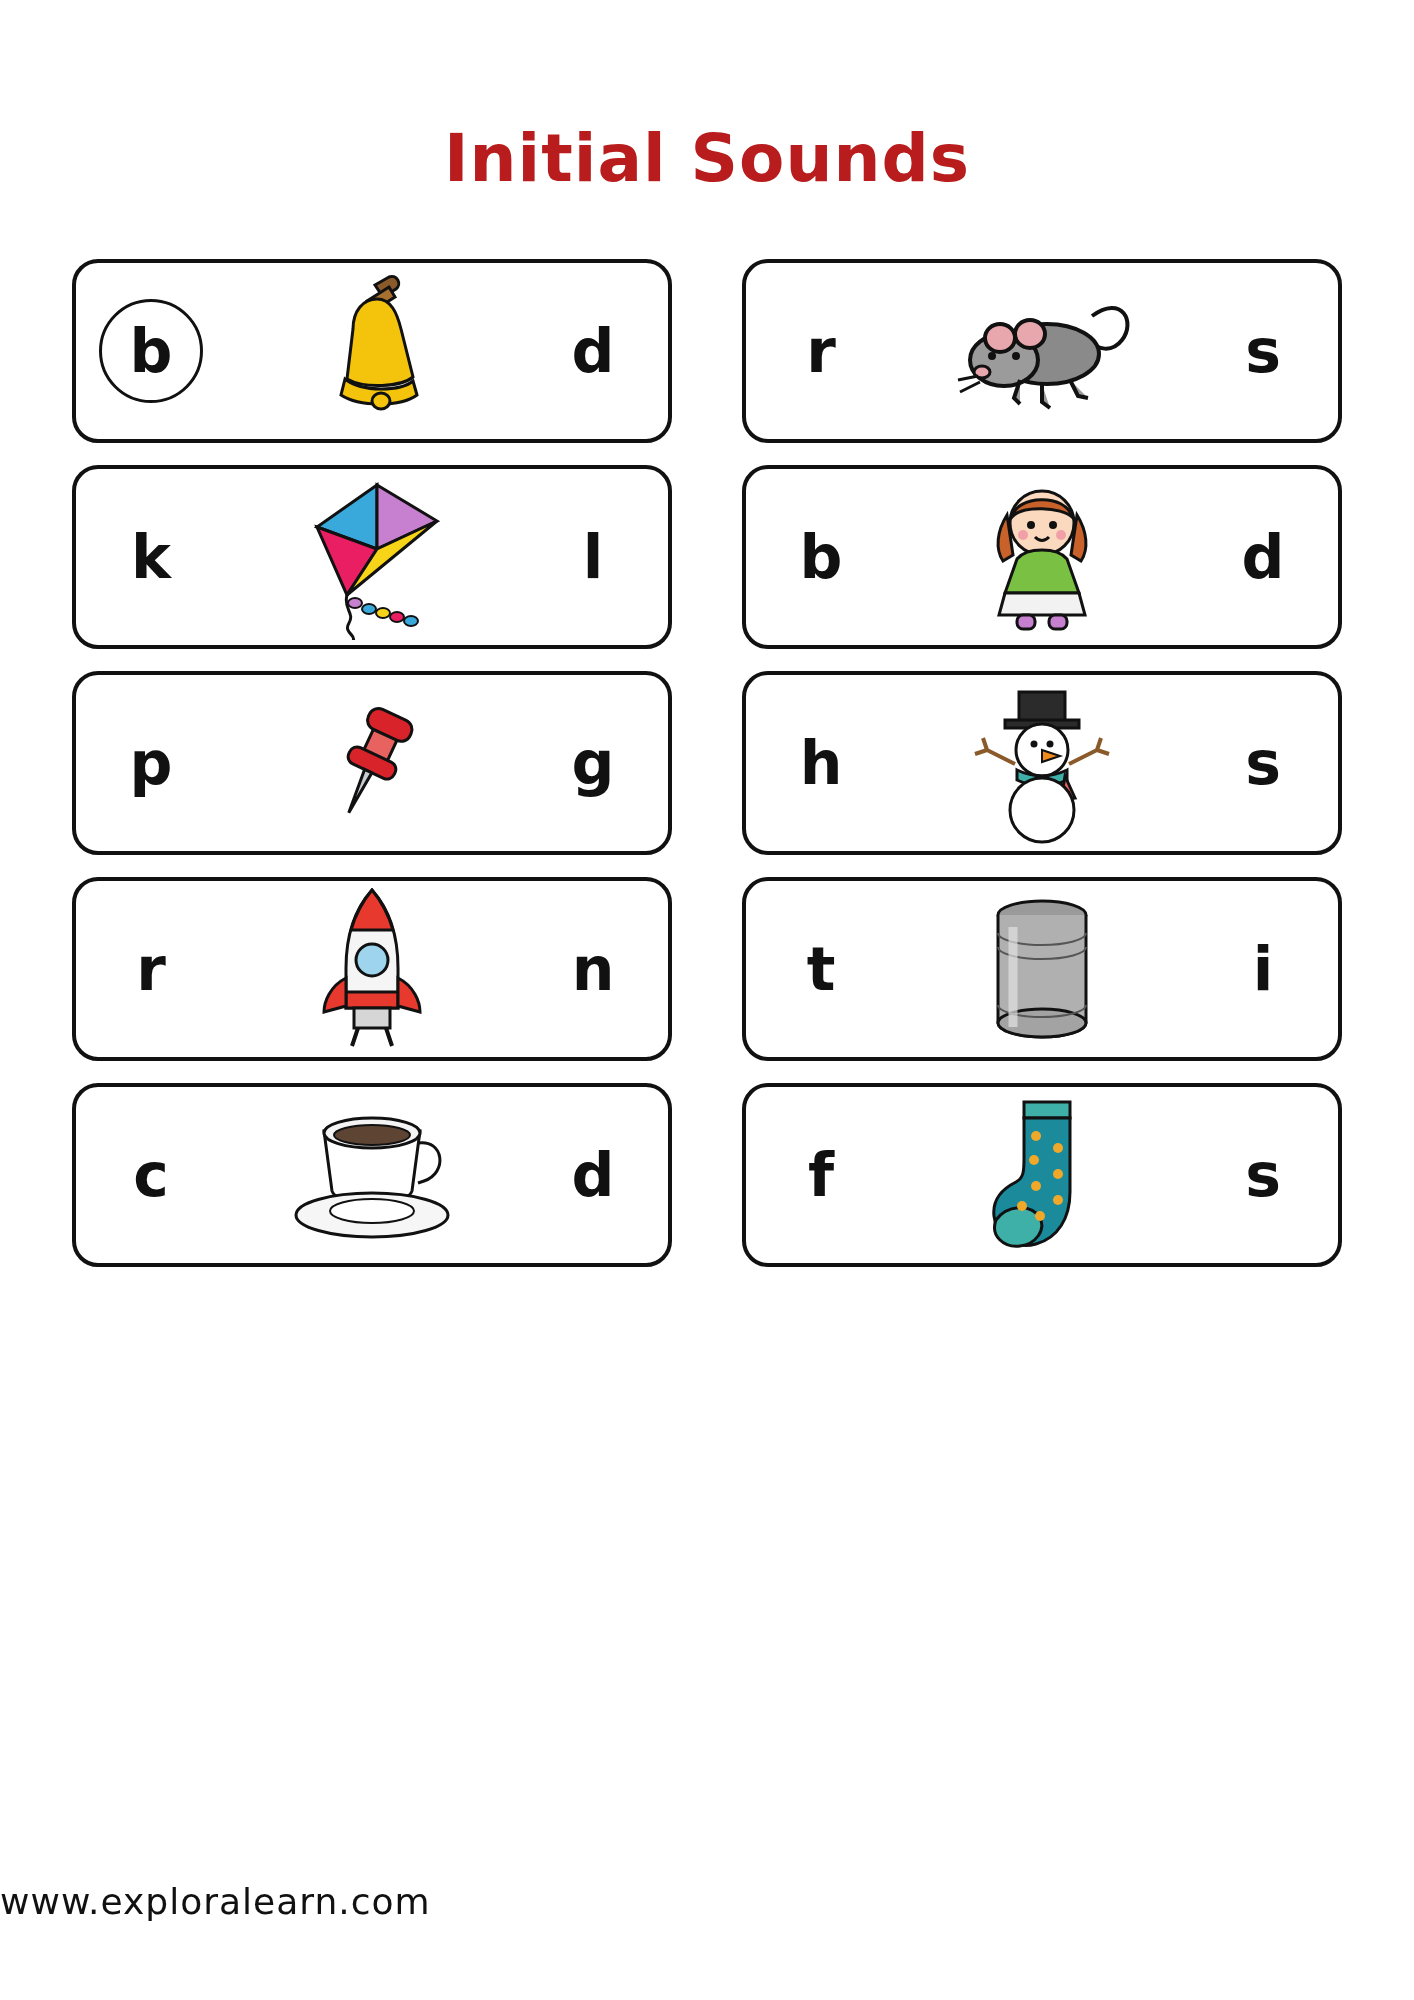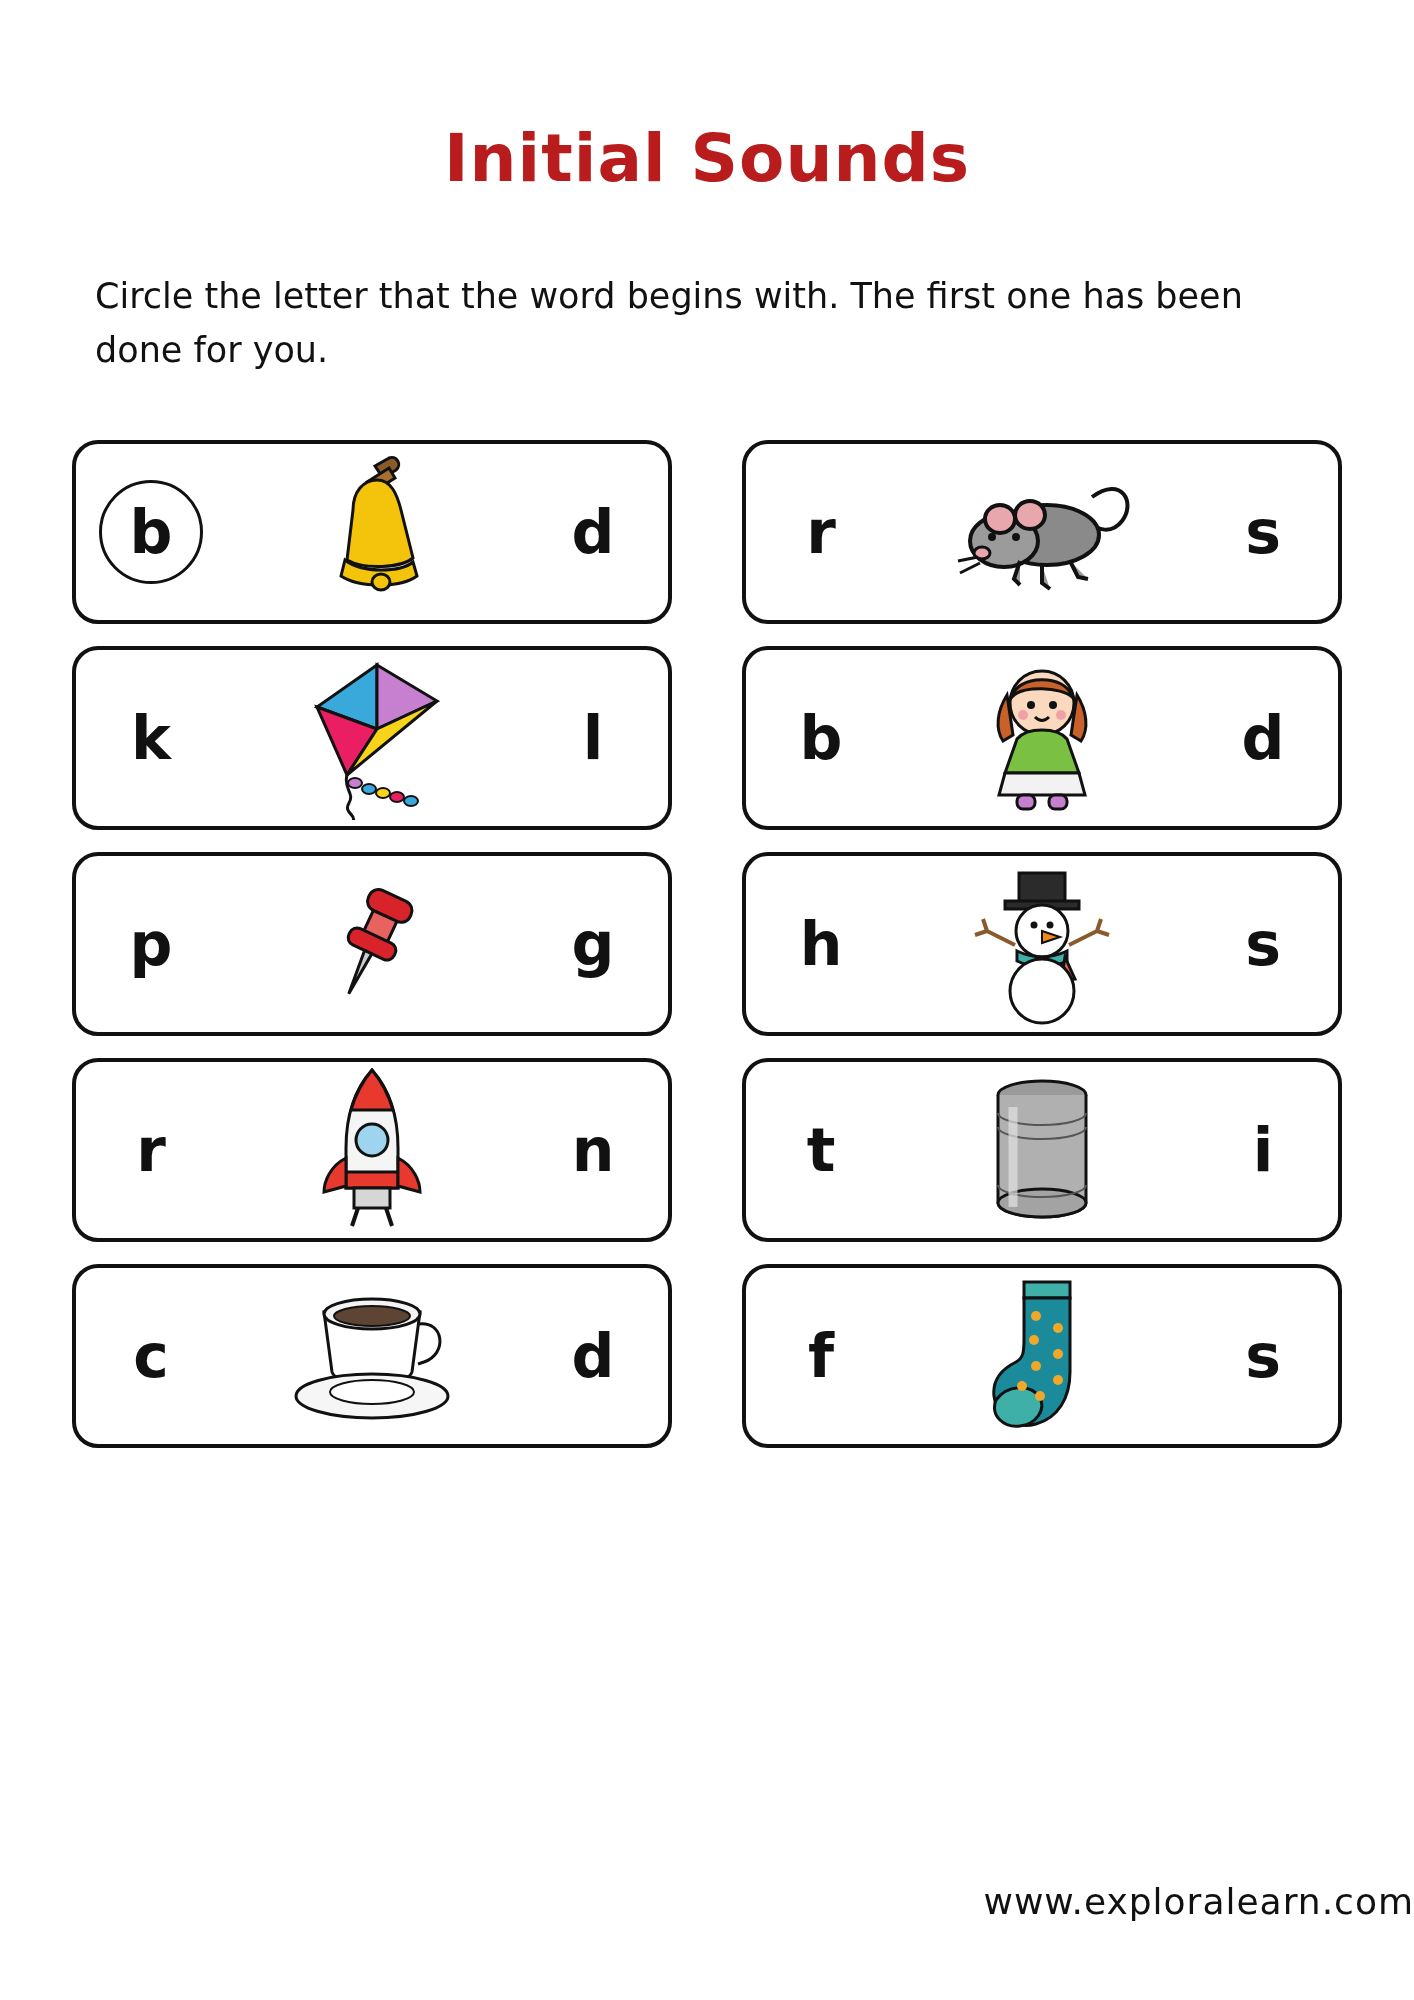--- a/index.html
+++ b/index.html
@@ -91,35 +91,34 @@
     height: 100%;
   }
   .art svg {
     display: block;
   }
   .footer {
     position: absolute;
     left: 0;
     right: 0;
     bottom: 78px;
-    text-align: right;
+    text-align: left;
     font-size: 36px;
     color: #111111;
     font-family: "DejaVu Sans", sans-serif;
     letter-spacing: 1px;
   }
 </style>
 </head>
 <body>
 
 <div class="page">
 
   <h1 class="title">Initial Sounds</h1>
 
-  <p class="instructions">Circle the letter that the word begins with. The first one has been done for you.</p>
 
   <div class="grid">
 
     <div class="card">
       <div class="letter circled">
         <span>b</span>
       </div>
       <div class="art">
         <svg width="150" height="160" viewBox="0 0 150 160">
           <path d="M78 14 l14 -8 a7 7 0 0 1 7 12 l-13 8 z" fill="#8a5a2b" stroke="#111" stroke-width="3"></path>

